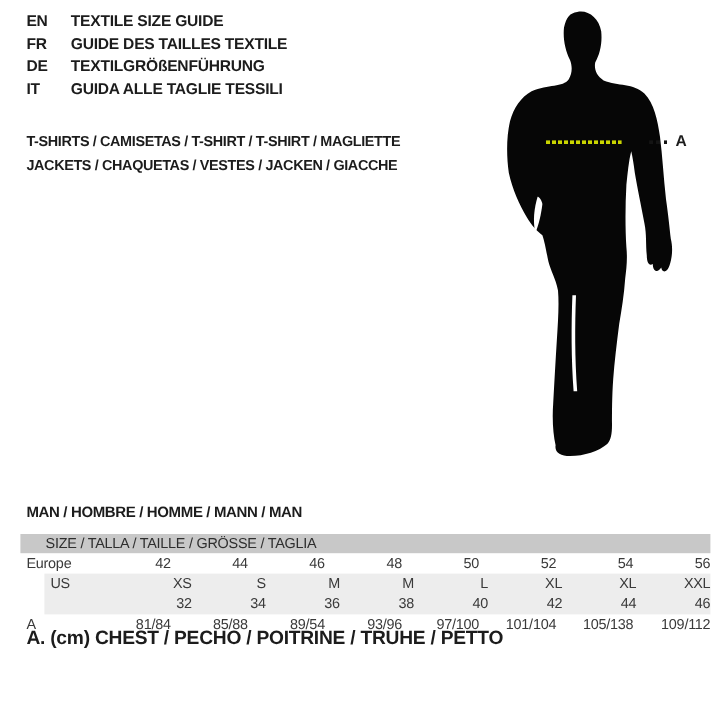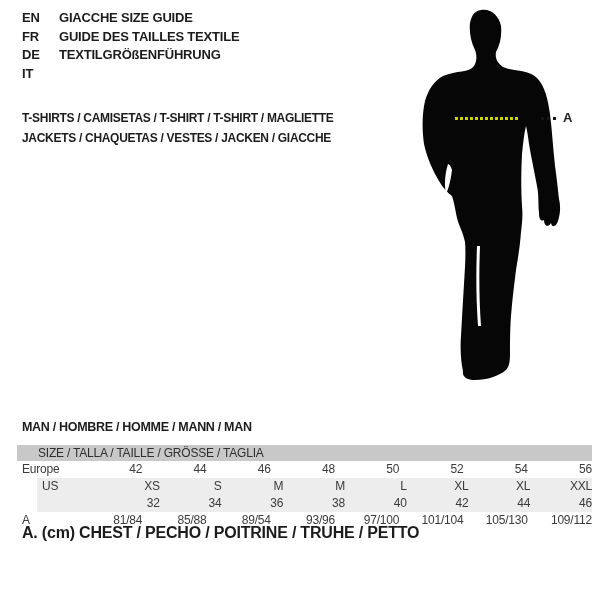--- a/index.html
+++ b/index.html
@@ -32,32 +32,33 @@
   .footnote{position:absolute;left:22px;top:524px;font-size:16px;font-weight:bold;letter-spacing:-0.2px;}
 </style>
 </head>
 <body>
 
 <div class="canvas">
 
   <div class="lang-block">
     <div class="lang-row">
       <span class="lang-code">EN</span>
-      <span>GIACCHE SIZE GUIDE</span>
+      <span>TEXTILE SIZE GUIDE</span>
     </div>
     <div class="lang-row">
       <span class="lang-code">FR</span>
       <span>GUIDE DES TAILLES TEXTILE</span>
     </div>
     <div class="lang-row">
       <span class="lang-code">DE</span>
       <span>TEXTILGRÖßENFÜHRUNG</span>
     </div>
     <div class="lang-row">
       <span class="lang-code">IT</span>
+      <span>GUIDA ALLE TAGLIE TESSILI</span>
     </div>
   </div>
 
   <div class="cat-block">
     <div>T-SHIRTS / CAMISETAS / T-SHIRT / T-SHIRT / MAGLIETTE</div>
     <div>JACKETS / CHAQUETAS / VESTES / JACKEN / GIACCHE</div>
   </div>
 
   <div class="figure-wrap">
     <svg width="150" height="380" viewBox="0 0 150 380">
@@ -152,20 +153,20 @@
     </div>
 
     <div class="trow">
       <span class="tlabel">A</span>
       <span class="tcell">81/84</span>
       <span class="tcell">85/88</span>
       <span class="tcell">89/54</span>
       <span class="tcell">93/96</span>
       <span class="tcell">97/100</span>
       <span class="tcell">101/104</span>
-      <span class="tcell">105/130</span>
+      <span class="tcell">105/138</span>
       <span class="tcell">109/112</span>
     </div>
   </div>
 
   <div class="footnote">A. (cm) CHEST / PECHO / POITRINE / TRUHE / PETTO</div>
 
 </div>
 
 </body></html>

